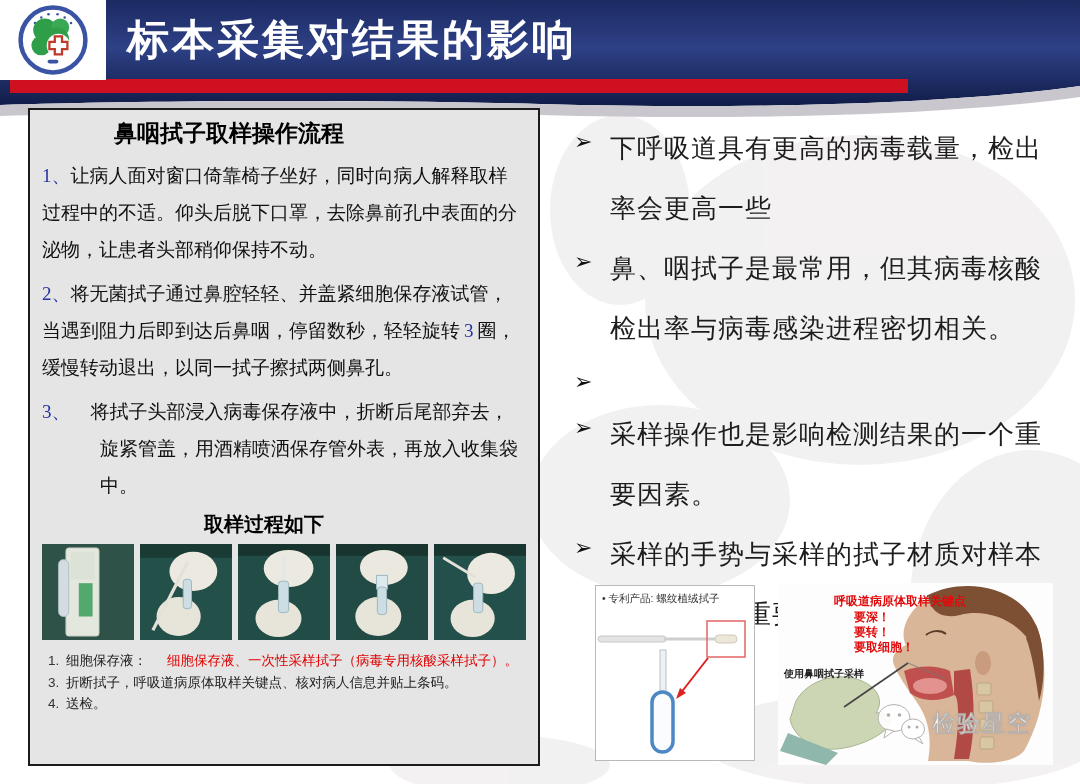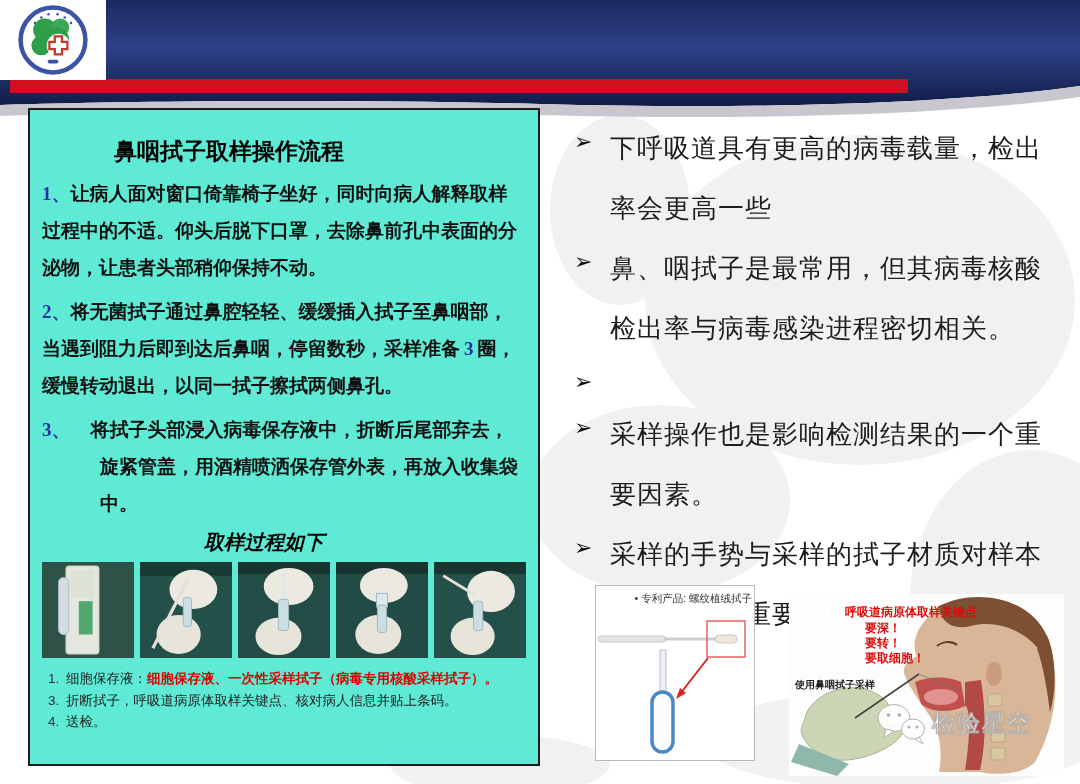--- a/index.html
+++ b/index.html
@@ -9,49 +9,49 @@
 
   
   .header{position:absolute;left:0;top:0;width:1080px;height:125px;z-index:2;}
   .header-svg{position:absolute;left:0;top:0;}
   .logo-box{position:absolute;left:0;top:0;width:106px;height:80px;background:#fff;
             display:flex;align-items:center;justify-content:center;}
   .slide-title{position:absolute;left:127px;top:12px;margin:0;font-size:42px;font-weight:700;
                color:#ffffff;letter-spacing:3px;white-space:nowrap;}
 
   
-  .left-panel{position:absolute;left:28px;top:108px;width:512px;height:658px;background:#5eead4;
-              border:2px solid #1b1b1b;box-sizing:border-box;padding:24px 12px 0 12px;z-index:3;}
+  .left-panel{position:absolute;left:28px;top:108px;width:512px;height:658px;background:#e5e5e5;
+              border:2px solid #1b1b1b;box-sizing:border-box;padding:6px 12px 0 12px;z-index:3;}
   .proc-title{margin:2px 110px 8px 0;text-align:center;font-size:23px;font-weight:700;color:#000;}
-  .step{margin:0 0 7px 0;font-size:19px;font-weight:700;line-height:37px;color:#101010;text-align:left;}
+  .step{margin:0 0 7px 0;font-size:19px;font-weight:400;line-height:37px;color:#101010;text-align:left;}
   .num{color:#2433a0;font-family:"Liberation Serif","DejaVu Serif",serif;}
   .num-mid{color:#2433a0;font-family:"Liberation Serif","DejaVu Serif",serif;padding:0 4px;}
   .hang{padding-left:58px;text-indent:-58px;}
   .hang .num{padding-right:20px;}
-  .photos-caption{text-align:center;font-size:20px;font-weight:700;margin:2px 40px 6px 0;color:#000;font-style:italic;}
+  .photos-caption{text-align:center;font-size:20px;font-weight:700;margin:2px 40px 6px 0;color:#000;}
   .photos{display:flex;gap:6px;height:96px;}
   .photo{flex:1;overflow:hidden;}
   .photo svg{display:block;width:100%;height:100%;}
   .notes{margin:10px 0 0 0;font-size:13.5px;line-height:21.5px;color:#222;}
   .note .n{display:inline-block;min-width:18px;margin-left:6px;color:#333;}
-  .red{color:#e00000;font-weight:700;}
+  .red{color:#e00000;font-weight:400;margin-left:20px;}
   .step4{margin-top:12px;margin-bottom:0;}
 
   
   .right-panel{position:absolute;left:560px;top:105px;width:520px;height:679px;z-index:1;}
   .bullets{padding:14px 4px 0 14px;}
   .bullet{display:flex;}
   .marker{width:36px;font-size:22px;line-height:46px;color:#111;flex:none;}
   .btext{width:450px;font-size:26px;line-height:60px;letter-spacing:1px;color:#1d1d1d;
          font-family:"Liberation Serif","DejaVu Serif",serif;}
 
   .fig-swab{position:absolute;left:35px;top:480px;width:160px;height:176px;margin:0;
-            background:#fff;border:1px solid #b9b9b9;box-sizing:border-box;text-align:right;}
+            background:#fff;border:1px solid #b9b9b9;box-sizing:border-box;}
   .fig-caption{font-size:10.5px;color:#333;padding:6px 2px 0 6px;white-space:nowrap;}
-  .fig-anatomy{position:absolute;left:218px;top:478px;width:275px;height:182px;margin:11px;}
+  .fig-anatomy{position:absolute;left:218px;top:478px;width:275px;height:182px;margin:0;}
   .watermark{position:absolute;left:314px;top:596px;display:flex;align-items:center;gap:4px;z-index:4;}
   .wm-text{font-size:23px;font-weight:400;letter-spacing:2px;color:rgba(255,255,255,0.95);
            -webkit-text-stroke:1.2px #b7b2ae;text-shadow:0 0 3px rgba(140,140,140,0.55);
            font-family:"Liberation Sans",sans-serif;white-space:nowrap;}
 </style>
 </head>
 <body>
 
 <div class="slide">
 
@@ -92,28 +92,29 @@
         </g>
         <circle cx="31" cy="29" r="13" fill="#2f9e49"></circle>
         <circle cx="48" cy="26" r="10" fill="#3aa855"></circle>
         <circle cx="27" cy="46" r="11" fill="#2f9e49"></circle>
         <circle cx="44" cy="40" r="14" fill="#2f9e49"></circle>
         <circle cx="46" cy="46" r="13" fill="#ffffff"></circle>
         <path d="M42,36 h8 v6 h6 v8 h-6 v6 h-8 v-6 h-6 v-8 h6 z" fill="#ffffff" stroke="#c0392b" stroke-width="2.5"></path>
         <rect x="34" y="62" width="12" height="4" rx="2" fill="#3a53a4"></rect>
       </svg>
     </div>
+    <h1 class="slide-title">标本采集对结果的影响</h1>
   </div>
 
   <section class="left-panel">
     <h2 class="proc-title">鼻咽拭子取样操作流程</h2>
 
     <p class="step"><span class="num">1、</span><span>让病人面对窗口倚靠椅子坐好，同时向病人解释取样过程中的不适。仰头后脱下口罩，去除鼻前孔中表面的分泌物，让患者头部稍仰保持不动。</span></p>
 
-    <p class="step"><span class="num">2、</span><span>将无菌拭子通过鼻腔轻轻、缓缓插入拭子至鼻咽部，当遇到阻力后即到达后鼻咽，停留数秒，采样准备</span><span class="num-mid">3</span><span>圈，缓慢转动退出，以同一拭子擦拭两侧鼻孔。</span></p>
+    <p class="step"><span class="num">2、</span><span>将无菌拭子通过鼻腔轻轻、并盖紧细胞保存液试管，当遇到阻力后即到达后鼻咽，停留数秒，轻轻旋转</span><span class="num-mid">3</span><span>圈，缓慢转动退出，以同一拭子擦拭两侧鼻孔。</span></p>
 
     <p class="step hang"><span class="num">3、</span><span>将拭子头部浸入病毒保存液中，折断后尾部弃去，旋紧管盖，用酒精喷洒保存管外表，再放入收集袋中。</span></p>
 
     <div class="photos-caption">取样过程如下</div>
 
     <div class="photos">
       <div class="photo">
         <svg viewBox="0 0 100 98" preserveAspectRatio="none">
           <rect width="100" height="98" fill="#2e5148"></rect>
           <rect x="26" y="4" width="36" height="90" rx="3" fill="#e3e7de" stroke="#c2c8ba"></rect>

